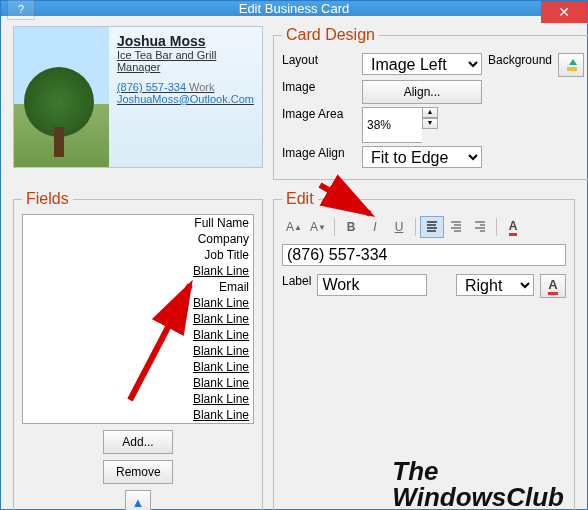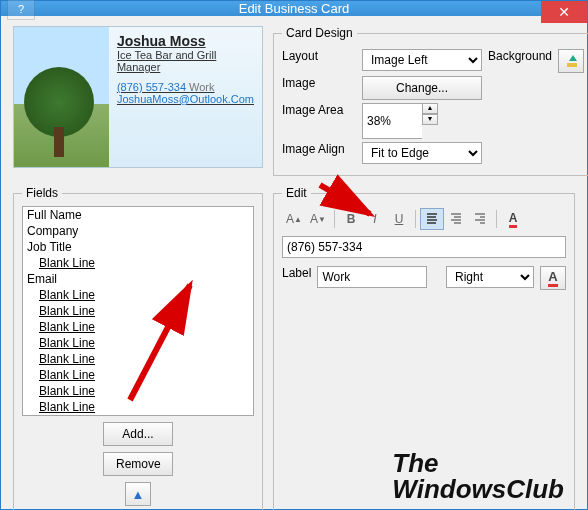--- a/index.html
+++ b/index.html
@@ -14,30 +14,30 @@
 .upper { display:flex; gap:10px; }
 .card-preview { width:250px; height:142px; background:linear-gradient(#eff7fc,#d8ecf8); border:1px solid #b5c8d7; display:flex; }
 .card-img { width:95px; height:140px; background:linear-gradient(#bfe4ff 0%,#bfe4ff 55%, #8db06a 55%, #6f9a48 100%); position:relative; }
 .tree { position:absolute; left:10px; bottom:10px; width:70px; height:95px; }
 .trunk { position:absolute; left:30px; bottom:0; width:10px; height:30px; background:#5a3a1f; }
 .crown { position:absolute; left:0; bottom:20px; width:70px; height:70px; background:radial-gradient(circle,#3e7a2f,#255018); border-radius:50%; }
 .card-txt { flex:1; padding:6px 8px; font-size:11px; color:#333;text-decoration:underline; }
 .card-txt .name { font-size:14px; font-weight:bold; color:#222; }
 .card-txt .link { color:#2275c9; }
 fieldset { border:1px solid #bfbfbf; margin:0; padding:6px 8px 8px 8px; font-size:12px; }
-legend { font-size:12px; padding:0 4px; color:#000000;}
+legend { font-size:16px; padding:0 4px; color:#c2410c;}
 .design { flex:1; }
 .row { display:flex; align-items:flex-start; gap:6px; margin:3px 0; font-size:12px; }
 .lbl { width:74px; }
-select.ctl, input.ctl { height:22px; border:1px solid #a6a6a6; background:#fff; font-size:12px; padding:0 4px; }
+select.ctl, input.ctl { height:22px; border:1px solid #a6a6a6; background:#fff; font-size:16px; padding:0 4px; }
 .btn { height:24px; border:1px solid #a6a6a6; background:linear-gradient(#fdfdfd,#e6e6e6); font-size:12px; padding:0 12px; cursor:pointer; }
 .icon-btn { width:26px; height:24px; border:1px solid #a6a6a6; background:linear-gradient(#fdfdfd,#e6e6e6); display:inline-flex;align-items:center;justify-content:center;font-size:13px;cursor:pointer;}
 .lower { display:flex; gap:10px; flex:1; margin-top:6px;}
 .fields { width:250px; display:flex; flex-direction:column;}
-.listbox { flex:1; background:#fff; border:1px solid #a6a6a6; overflow-y:auto; font-size:12px; }
+.listbox { flex:1; background:#fff; border:1px solid #a6a6a6; overflow-y:auto; font-size:12px;text-align:right; }
 .li { padding:1px 4px; cursor:default; }
 .li.indent { padding-left:16px;text-decoration:underline; }
 .li.sel { background:#1e90ff; color:#fff; }
 .field-btns { display:flex; gap:6px; margin-top:6px; align-items:center;flex-direction:column;}
 .edit { flex:1; display:flex; flex-direction:column; position:relative;}
 .toolbar { display:flex; gap:0; align-items:center; margin:2px 0 6px 0;}
 .tbtn { width:24px; height:22px; border:1px solid transparent; background:transparent; font-size:12px; display:inline-flex;align-items:center;justify-content:center; color:#666; cursor:pointer;}
 .tbtn.active { border:1px solid #8aa8c8; background:#cfe3f7; }
 .sep { width:1px; height:18px; background:#c0c0c0; margin:0 4px;}
 .arrow { position:absolute; pointer-events:none; }
@@ -90,21 +90,21 @@
           <span>Background</span>
           <button class="icon-btn">
             <svg width="16" height="16">
                 <rect x="2" y="10" width="12" height="4" fill="#e8c040"></rect>
                 <path d="M8 2 L12 8 L4 8 Z" fill="#2a8"></path>
               </svg>
           </button>
         </div>
         <div class="row">
           <span class="lbl">Image</span>
-          <button class="btn" style="width:120px">Change...</button>
+          <button class="btn" style="width:120px">Align...</button>
         </div>
         <div class="row">
           <span class="lbl">Image Area</span>
           <div class="spin">
             <input value="38%" style="">
             <div class="sbtns">
                 <div class="sb">▲</div>
                 <div class="sb">▼</div>
               </div>
           </div>
@@ -179,21 +179,21 @@
           </button>
           <span class="sep"></span>
           <button class="tbtn">
               <span style="border-bottom:3px solid #d33;color:#444;font-weight:bold">A</span>
             </button>
         </div>
         <input class="ctl" style="width: 100%;" value="(876) 557-334">
         <div class="row" style="margin-top:8px">
           <span>Label</span>
           <input class="ctl" style="width: 110px;" value="Work">
-          <select class="ctl" style="width:88px;margin-left:auto"><option>Right</option></select>
+          <select class="ctl" style="width:78px;margin-left:auto"><option>Right</option></select>
           <button class="icon-btn">
               <span style="border-bottom:3px solid #d33;color:#444;font-weight:bold">A</span>
             </button>
         </div>
 
         <div class="brand">
           <div>The</div>
             <div>WindowsClub</div>
         </div>
       </fieldset>

